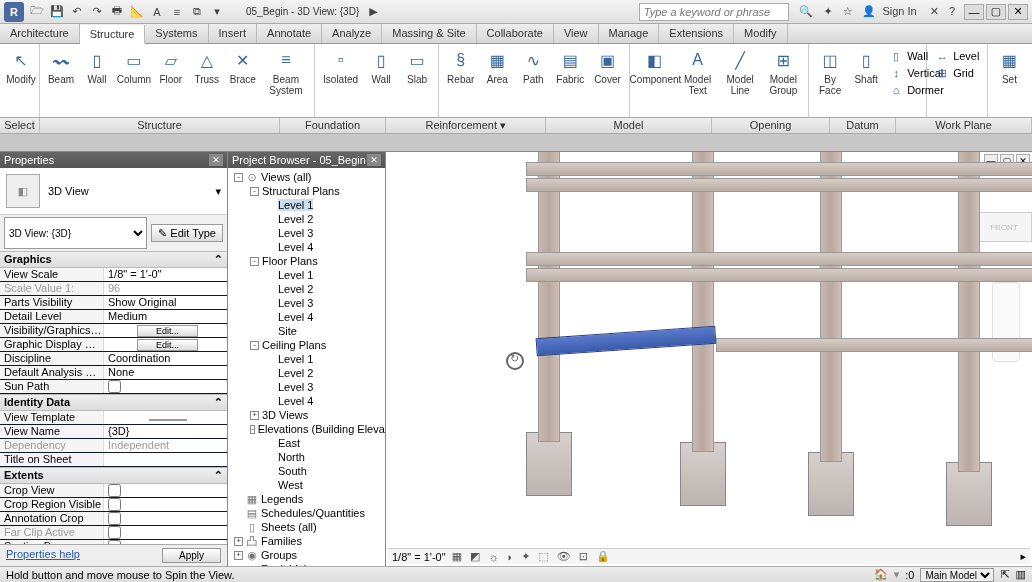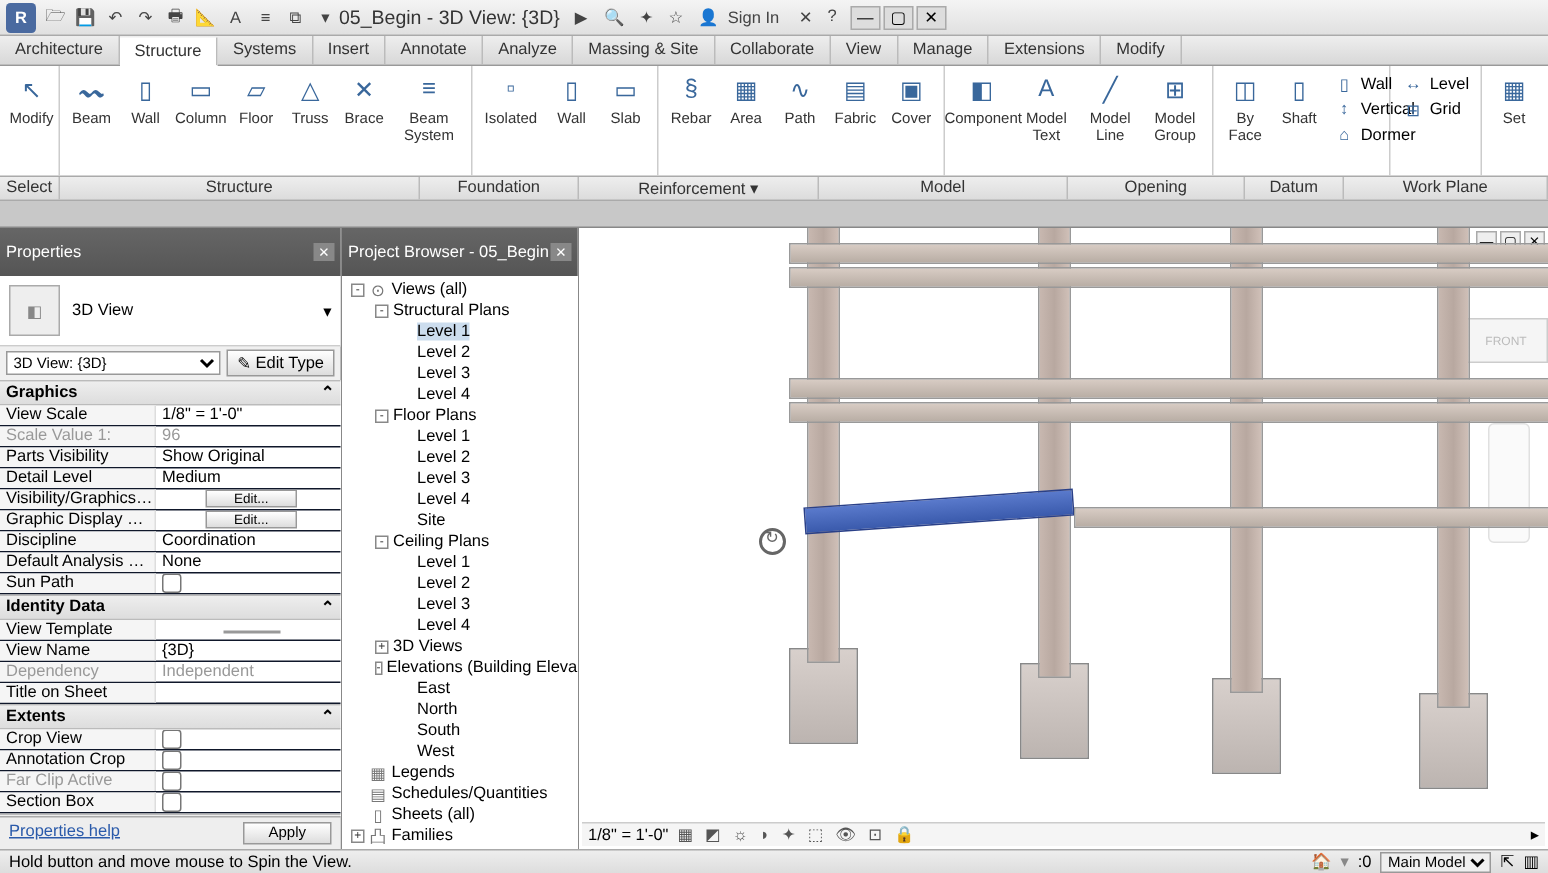--- a/index.html
+++ b/index.html
@@ -1,21 +1,21 @@
 <!DOCTYPE html>
 <html><head>
 <meta charset="utf-8">
 <style>
 * { margin:0; padding:0; box-sizing:border-box; font-family:"Segoe UI",Tahoma,sans-serif; font-size:11px; }
 body { width:1032px; height:582px; background:#e9e9e9; overflow:hidden; display:flex; flex-direction:column; }
 .titlebar { height:24px; background:linear-gradient(#f4f4f4,#e0e0e0); display:flex; align-items:center; padding:0 4px; border-bottom:1px solid #aaa; }
 .titlebar .logo { width:20px; height:20px; background:#4a6aa0; border-radius:3px; margin-right:4px; display:flex; align-items:center; justify-content:center; color:#fff; font-weight:bold; }
 .qat { display:flex; gap:2px; align-items:center; }
 .qat span { width:18px; height:18px; display:flex; align-items:center; justify-content:center; cursor:pointer; color:#444; }
-.title-text { flex:0 0 auto; color:#333; font-size:13px; }
+.title-text { margin-left:20px; flex:0 0 auto; color:#333; font-size:10px; }
 .searchbox { margin-left:auto; width:150px; height:18px; border:1px solid #aaa; background:#fff; padding:0 4px; font-style:italic; color:#999; }
 .rightico { display:flex; gap:4px; margin-left:8px; color:#444; }
 .rightico span { cursor:pointer; padding:0 3px; }
 .wincontrols { display:flex; gap:2px; margin-left:6px; }
 .wincontrols span { width:20px; height:16px; display:flex; align-items:center; justify-content:center; background:#ddd; border:1px solid #aaa; cursor:pointer; }
 .tabbar { height:20px; background:linear-gradient(#eee,#d8d8d8); display:flex; border-bottom:1px solid #999; }
 .tab { padding:3px 10px; border-right:1px solid #bbb; cursor:pointer; color:#333; }
 .tab.active { background:#fff; border-bottom:1px solid #fff; position:relative; top:1px; }
 .ribbon { height:74px; background:#fff; display:flex; border-bottom:1px solid #aaa; }
 .rgroup { display:flex; flex-direction:column; border-right:1px solid #ccc; padding:2px 4px 0; }
@@ -23,28 +23,28 @@
 .rbtn { display:flex; flex-direction:column; align-items:center; padding:2px 4px; cursor:pointer; min-width:34px; }
 .rico { width:24px; height:24px; display:flex; align-items:center; justify-content:center; font-size:16px; color:#39679b; }
 .rlbl { font-size:10px; text-align:center; line-height:11px; margin-top:2px; color:#333; max-width:50px; }
 .rvlist { display:flex; flex-direction:column; gap:1px; padding-top:2px; }
 .rvitem { display:flex; align-items:center; gap:4px; padding:1px 4px; cursor:pointer; font-size:10px; }
 .rvico { width:14px; height:14px; display:flex; align-items:center; justify-content:center; color:#39679b; font-size:11px; }
 .groupbar { height:16px; background:linear-gradient(#eee,#dcdcdc); display:flex; border-bottom:1px solid #aaa; font-size:10px; }
 .groupbar span { text-align:center; padding-top:1px; border-right:1px solid #bbb; color:#333; }
 .workarea { flex:1; display:flex; overflow:hidden; }
 .pane { display:flex; flex-direction:column; background:#f0f0f0; border-right:1px solid #888; }
-.pane-head { height:16px; background:linear-gradient(#666,#555); color:#fff; display:flex; align-items:center; padding:16px 4px; font-size:10px; }
+.pane-head { height:16px; background:linear-gradient(#666,#555); color:#fff; display:flex; align-items:center; padding:0 4px; font-size:10px; }
 .pane-head .x { margin-left:auto; width:14px; height:12px; background:#888; color:#fff; display:flex; align-items:center; justify-content:center; cursor:pointer; font-size:9px; }
 #prop-pane { width:228px; }
 #browser-pane { width:158px; }
 .prop-top { display:flex; align-items:center; padding:6px; gap:8px; background:#fff; border-bottom:1px solid #ccc; }
 .prop-top .cube { width:34px; height:34px; border:1px solid #aaa; background:#eee; display:flex; align-items:center; justify-content:center; color:#888; }
 .prop-row { display:flex; padding:2px 4px; gap:4px; align-items:center; }
-.prop-row select, .prop-row input[type=text] { flex:1; height:16px; font-size:10px; border:1px solid #999; background:#fff; }
+.prop-row select, .prop-row input[type=text] { flex:1; height:32px; font-size:10px; border:1px solid #999; background:#fff; }
 .edit-type { height:18px; border:1px solid #999; background:linear-gradient(#fff,#ddd); padding:0 6px; cursor:pointer; font-size:10px; display:flex; align-items:center; gap:3px; }
 .prop-section { background:linear-gradient(#eee,#ddd); padding:1px 4px; font-size:10px; font-weight:bold; border-top:1px solid #bbb; border-bottom:1px solid #bbb; display:flex; }
 .prop-section .exp { margin-left:auto; cursor:pointer; }
 .prop-table { flex:1; overflow-y:auto; background:#fff; }
 .prow { display:flex; height:14px; border-bottom:1px solid #0f172a; font-size:10px; }
 .pk { width:104px; padding-left:4px; background:#f5f5f5; border-right:1px solid #ddd; overflow:hidden; white-space:nowrap; text-overflow:ellipsis; }
 .pk.dim { color:#999; }
 .pv { flex:1; padding-left:4px; overflow:hidden; white-space:nowrap; }
 .pv input[type=checkbox] { margin:0; }
 .pv.editbtn { text-align:center; }
@@ -89,20 +89,21 @@
     <span>🖶</span>
     <span>📐</span>
     <span>A</span>
     <span>≡</span>
     <span>⧉</span>
     <span>▾</span>
   </div>
   <div class="title-text">05_Begin - 3D View: {3D}</div>
   <div style="flex:0 0 10px"></div>
   <span style="color:#444">▶</span>
+  <input class="searchbox" placeholder="Type a keyword or phrase" style="">
   <div class="rightico">
     <span>🔍</span>
     <span>✦</span>
     <span>☆</span>
     <span>👤 <span>Sign In</span></span>
     <span>✕</span>
     <span>?</span>
   </div>
   <div class="wincontrols">
     <span>—</span>
@@ -382,20 +383,24 @@
       <div class="prop-section">
           <span>Extents</span>
           <span class="exp">⌃</span>
         </div>
       <div id="sec-extents">
           <div class="prow">
             <div class="pk">Crop View</div>
             <div class="pv"><input type="checkbox" style=""></div>
           </div>
           <div class="prow">
+            <div class="pk">Crop Region Visible</div>
+            <div class="pv"><input type="checkbox" style=""></div>
+          </div>
+          <div class="prow">
             <div class="pk">Annotation Crop</div>
             <div class="pv"><input type="checkbox" style=""></div>
           </div>
           <div class="prow">
             <div class="pk dim">Far Clip Active</div>
             <div class="pv"><input type="checkbox" style=""></div>
           </div>
           <div class="prow">
             <div class="pk">Section Box</div>
             <div class="pv"><input type="checkbox" style=""></div>

